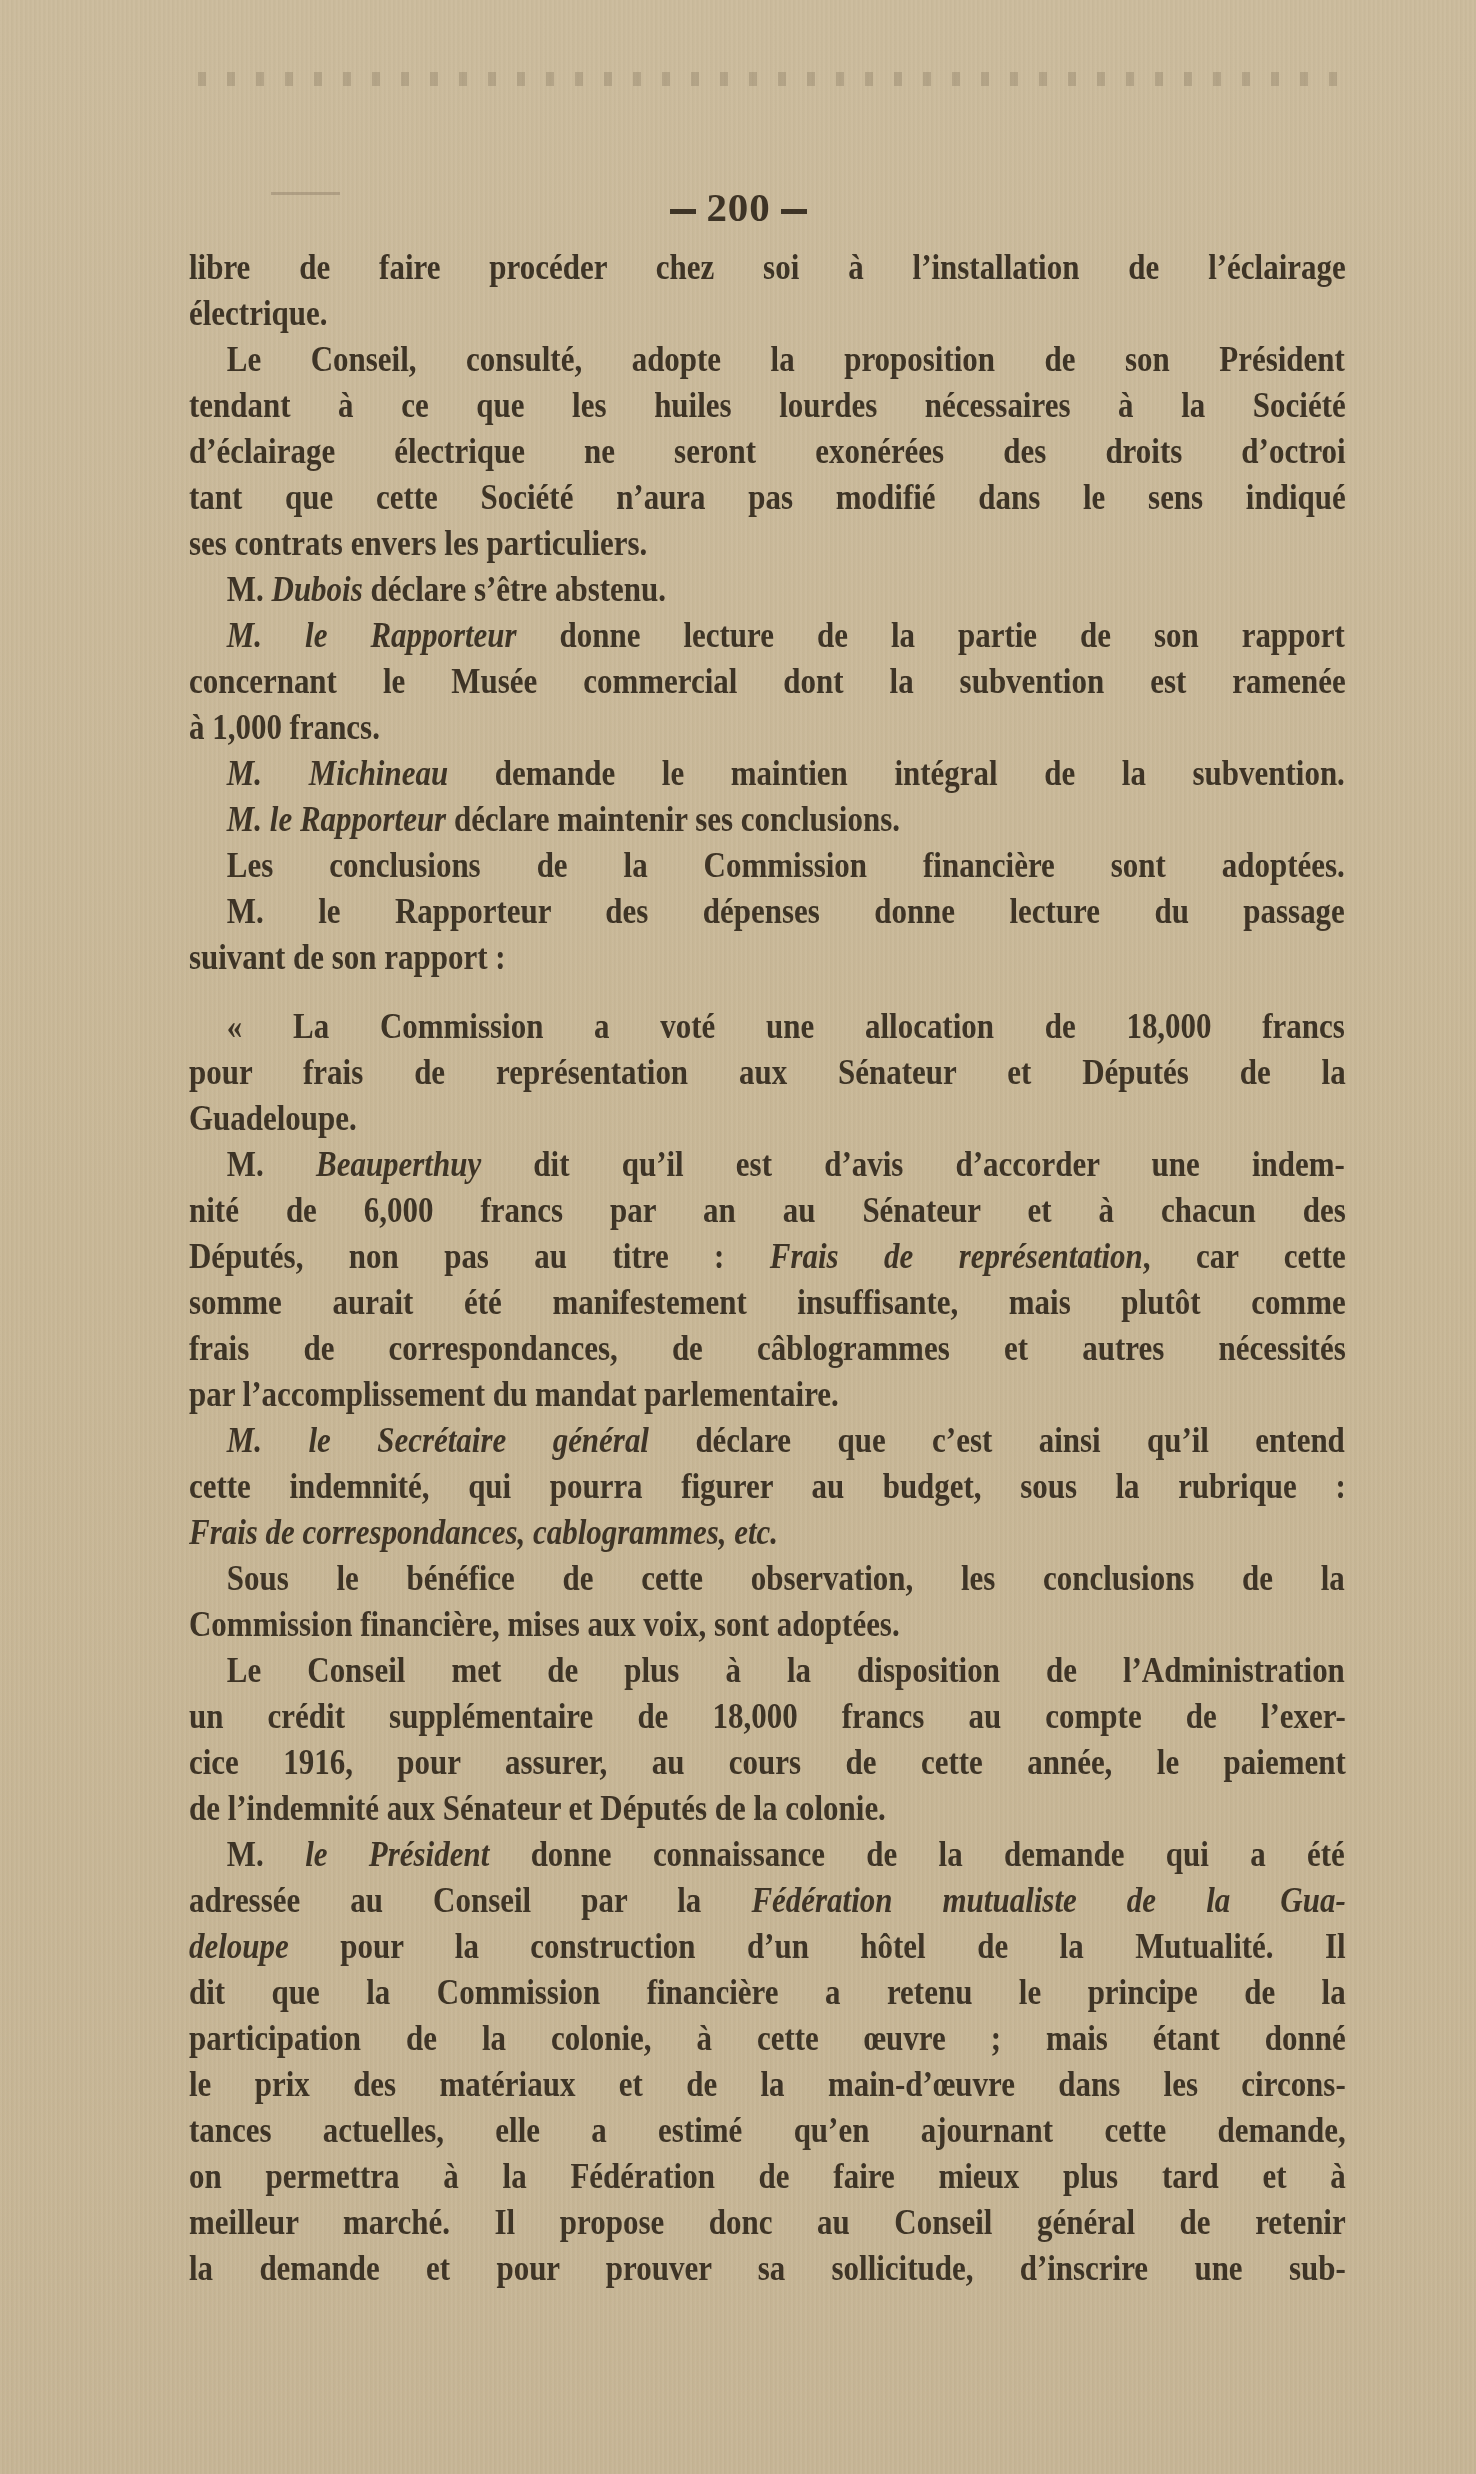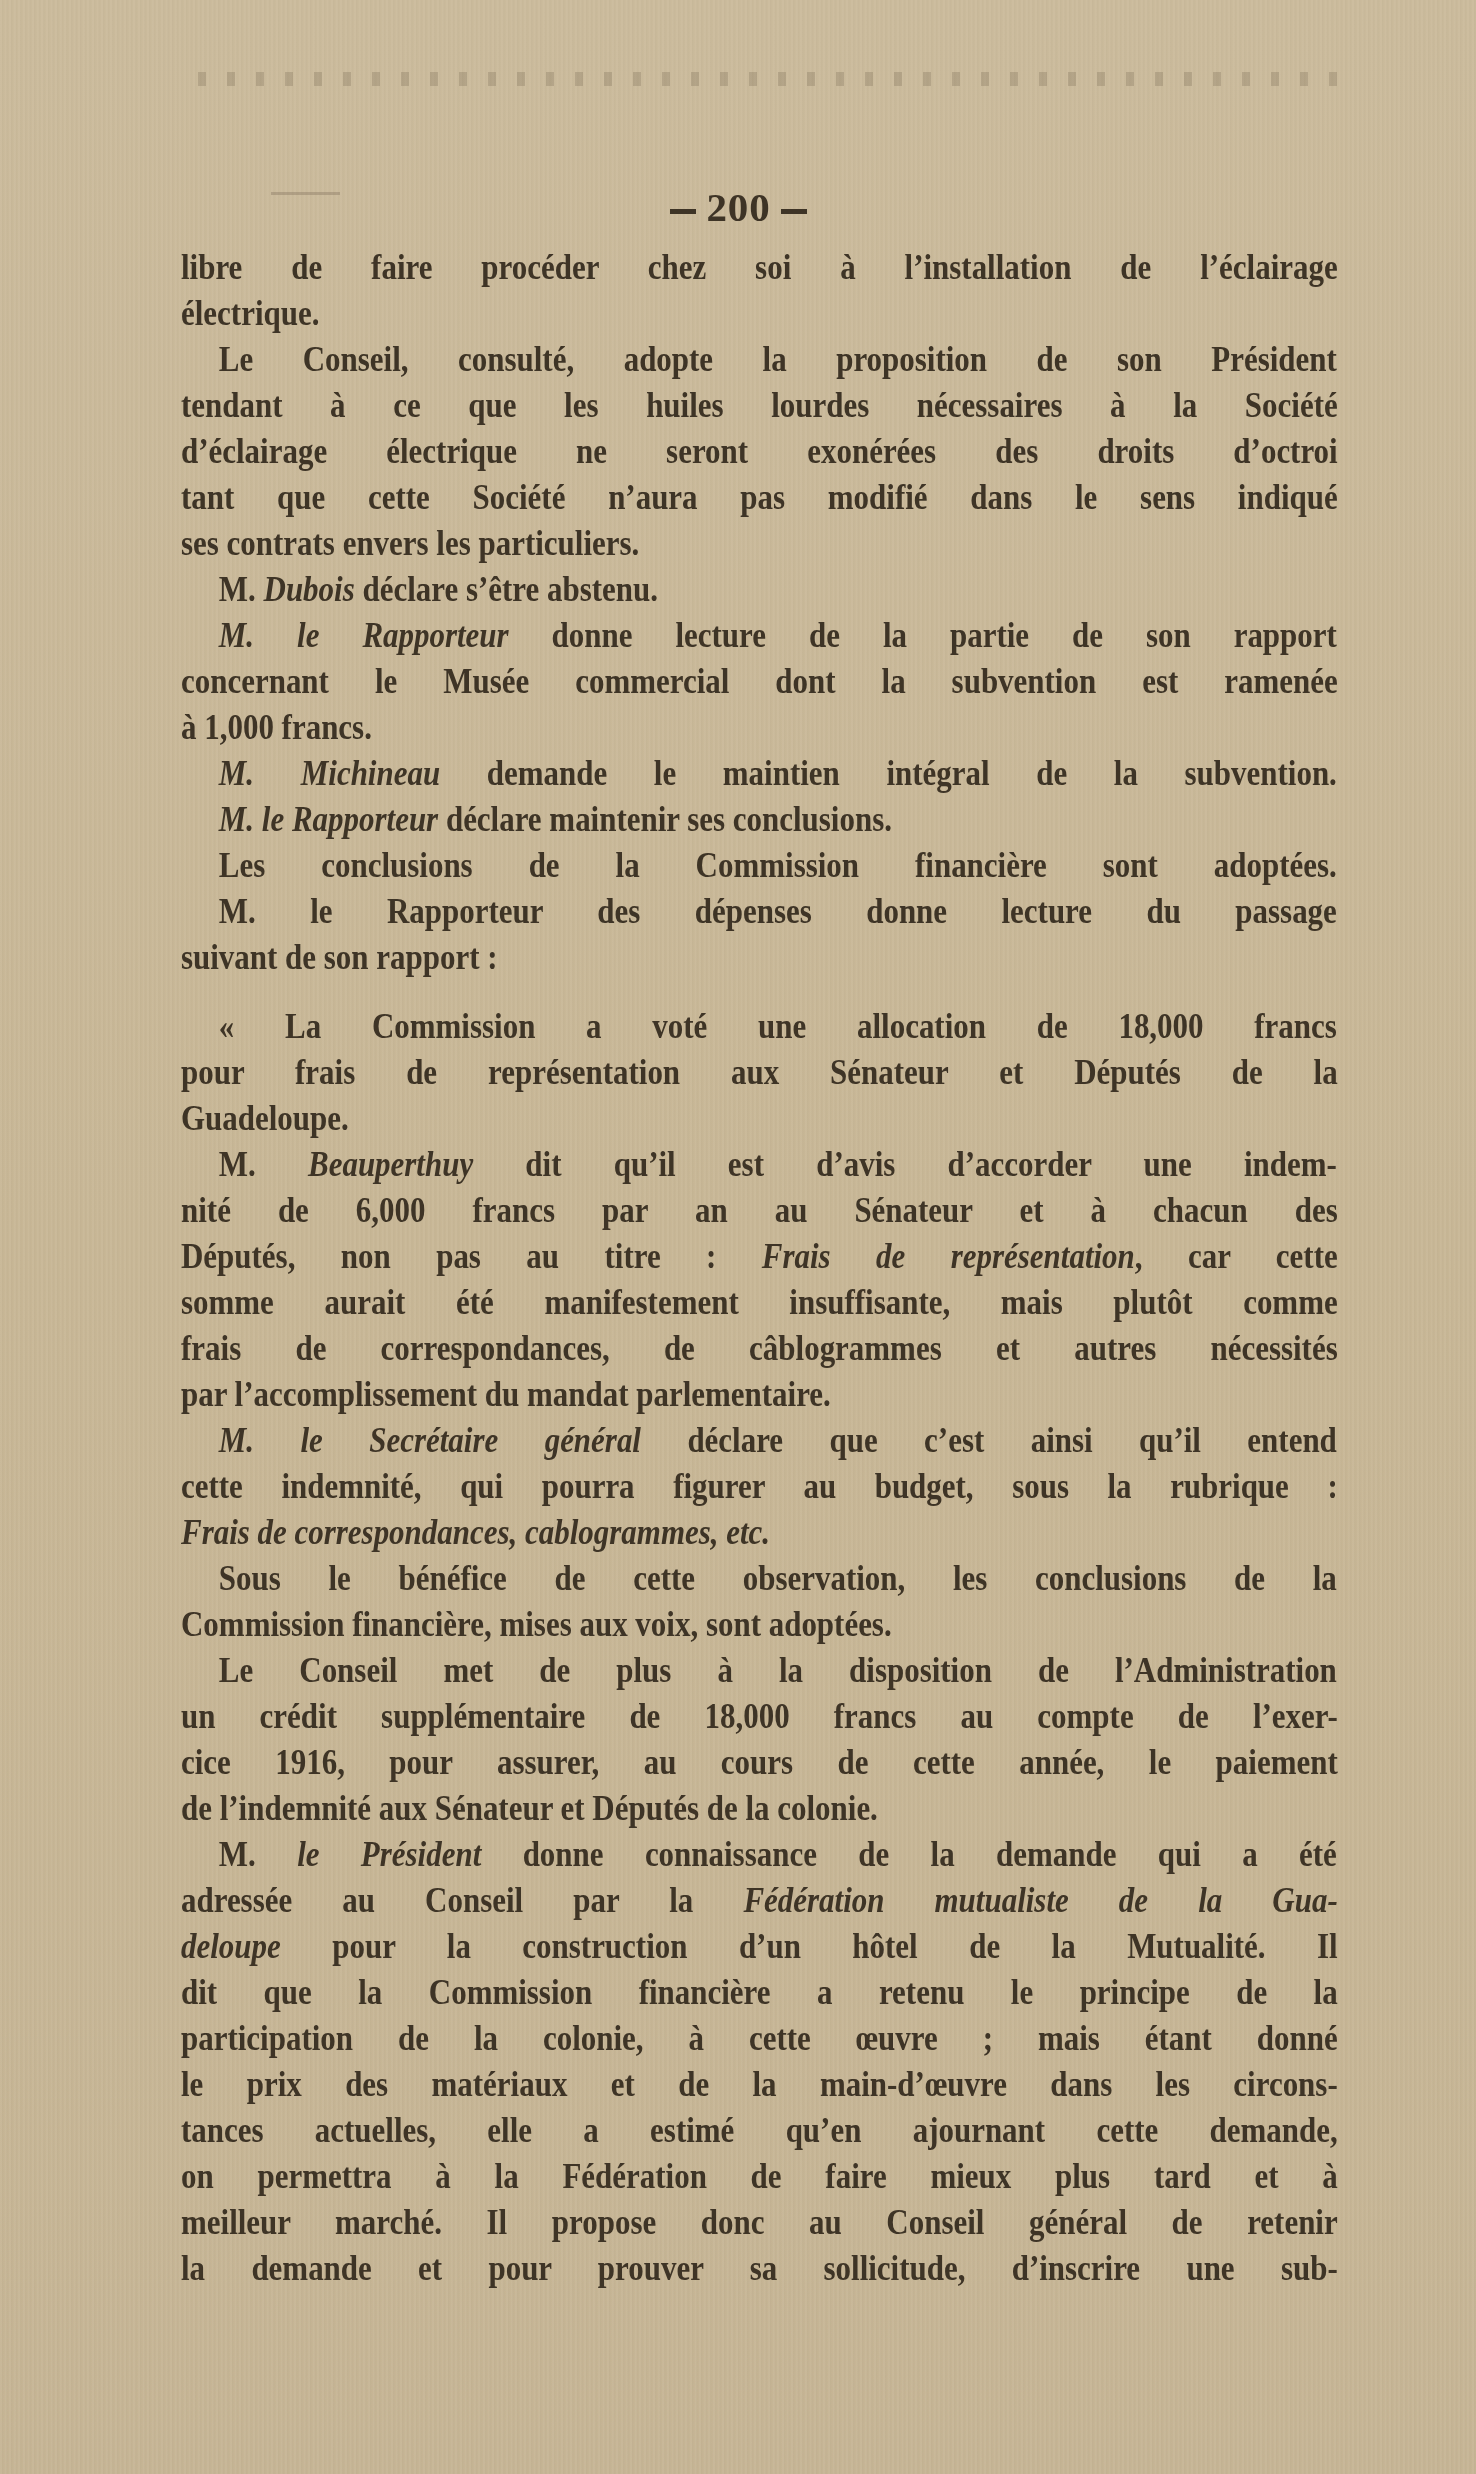--- a/index.html
+++ b/index.html
@@ -40,21 +40,21 @@
     top: 183px;
     left: 0; width: 1477px;
     text-align: center;
     font-size: 41px;
     font-weight: bold;
     letter-spacing: 0.8px;
   }
   .page-number .dash { display: inline-block; width: 26px; height: 5.3px; background: #3e3426; vertical-align: middle; margin: 0 10.7px; }
   .text-block {
     position: absolute;
-    left: 181px;
+    left: 189px;
     top: 244px;
     width: 1156px;
   }
   .line {
     height: 46px;
     line-height: 46px;
     font-size: 36px;
     white-space: nowrap;
     text-align: justify;
     text-align-last: justify;

